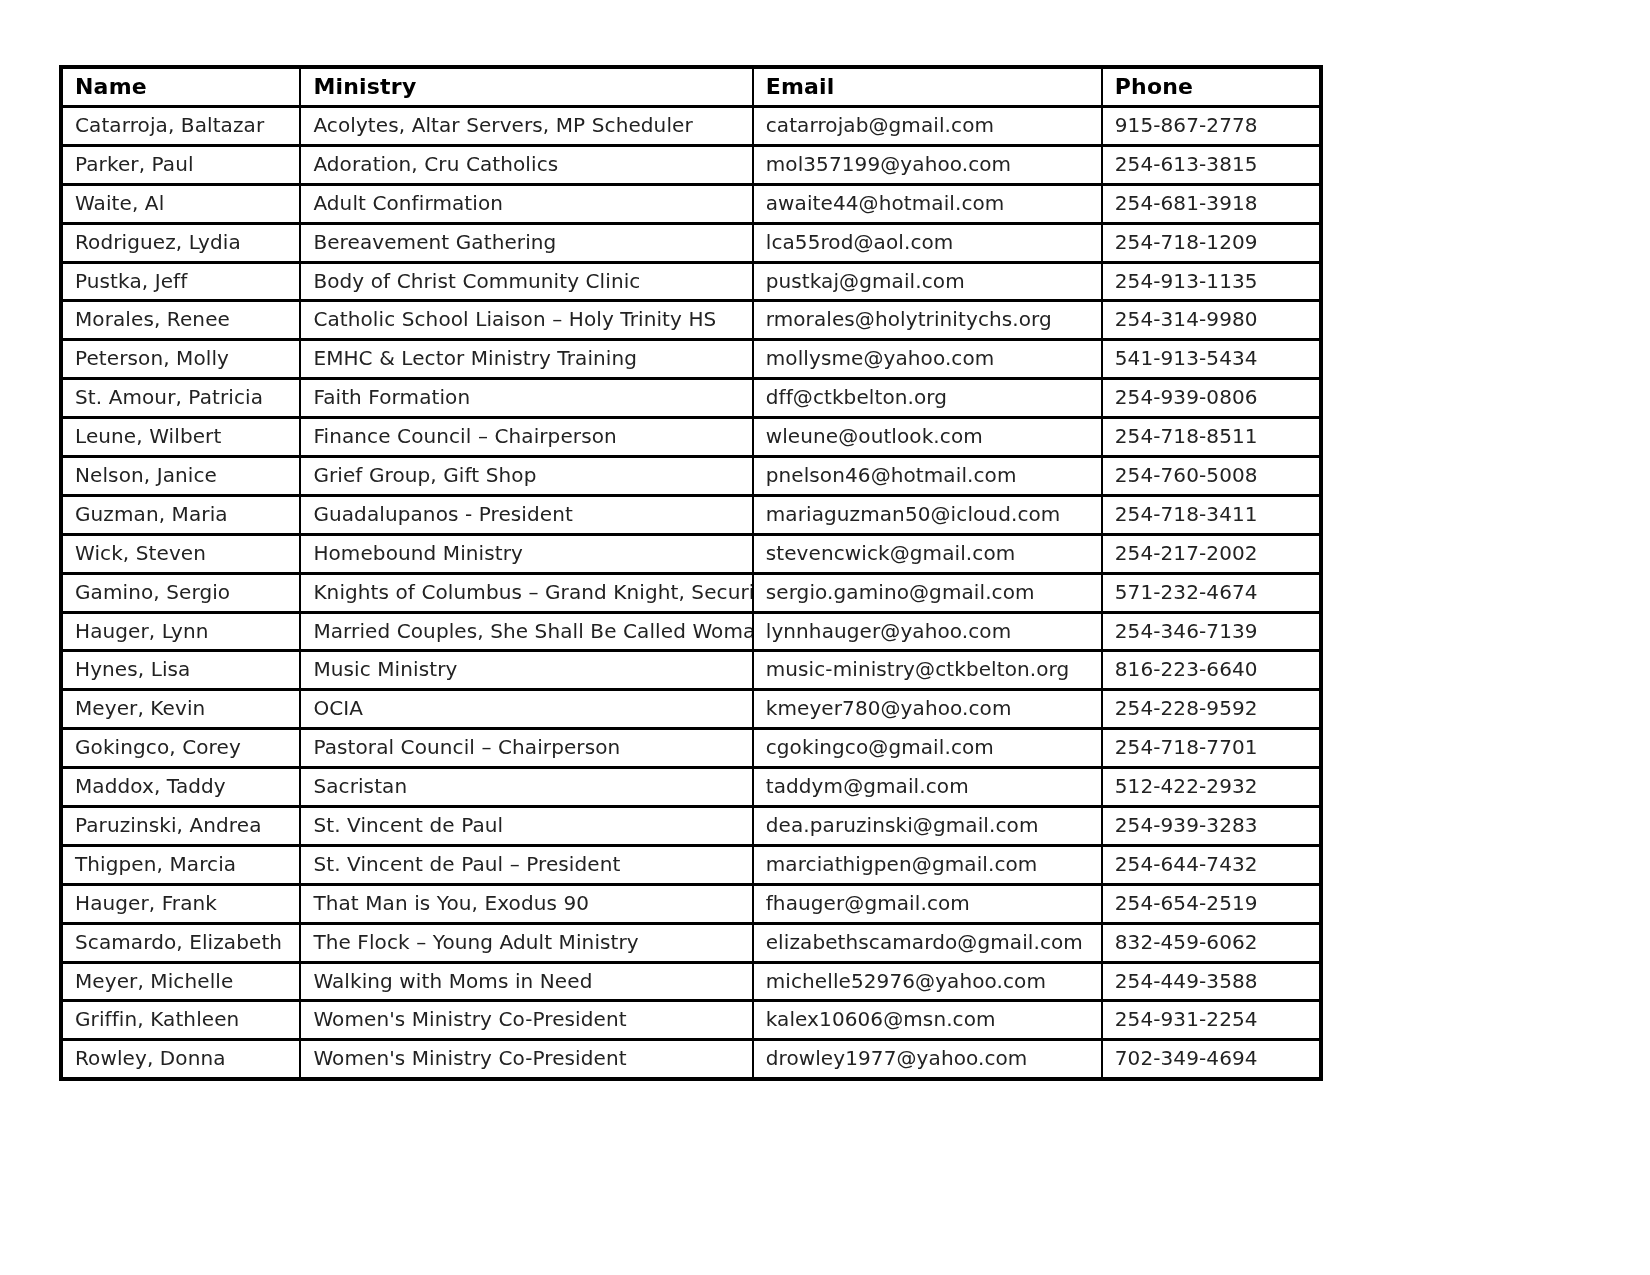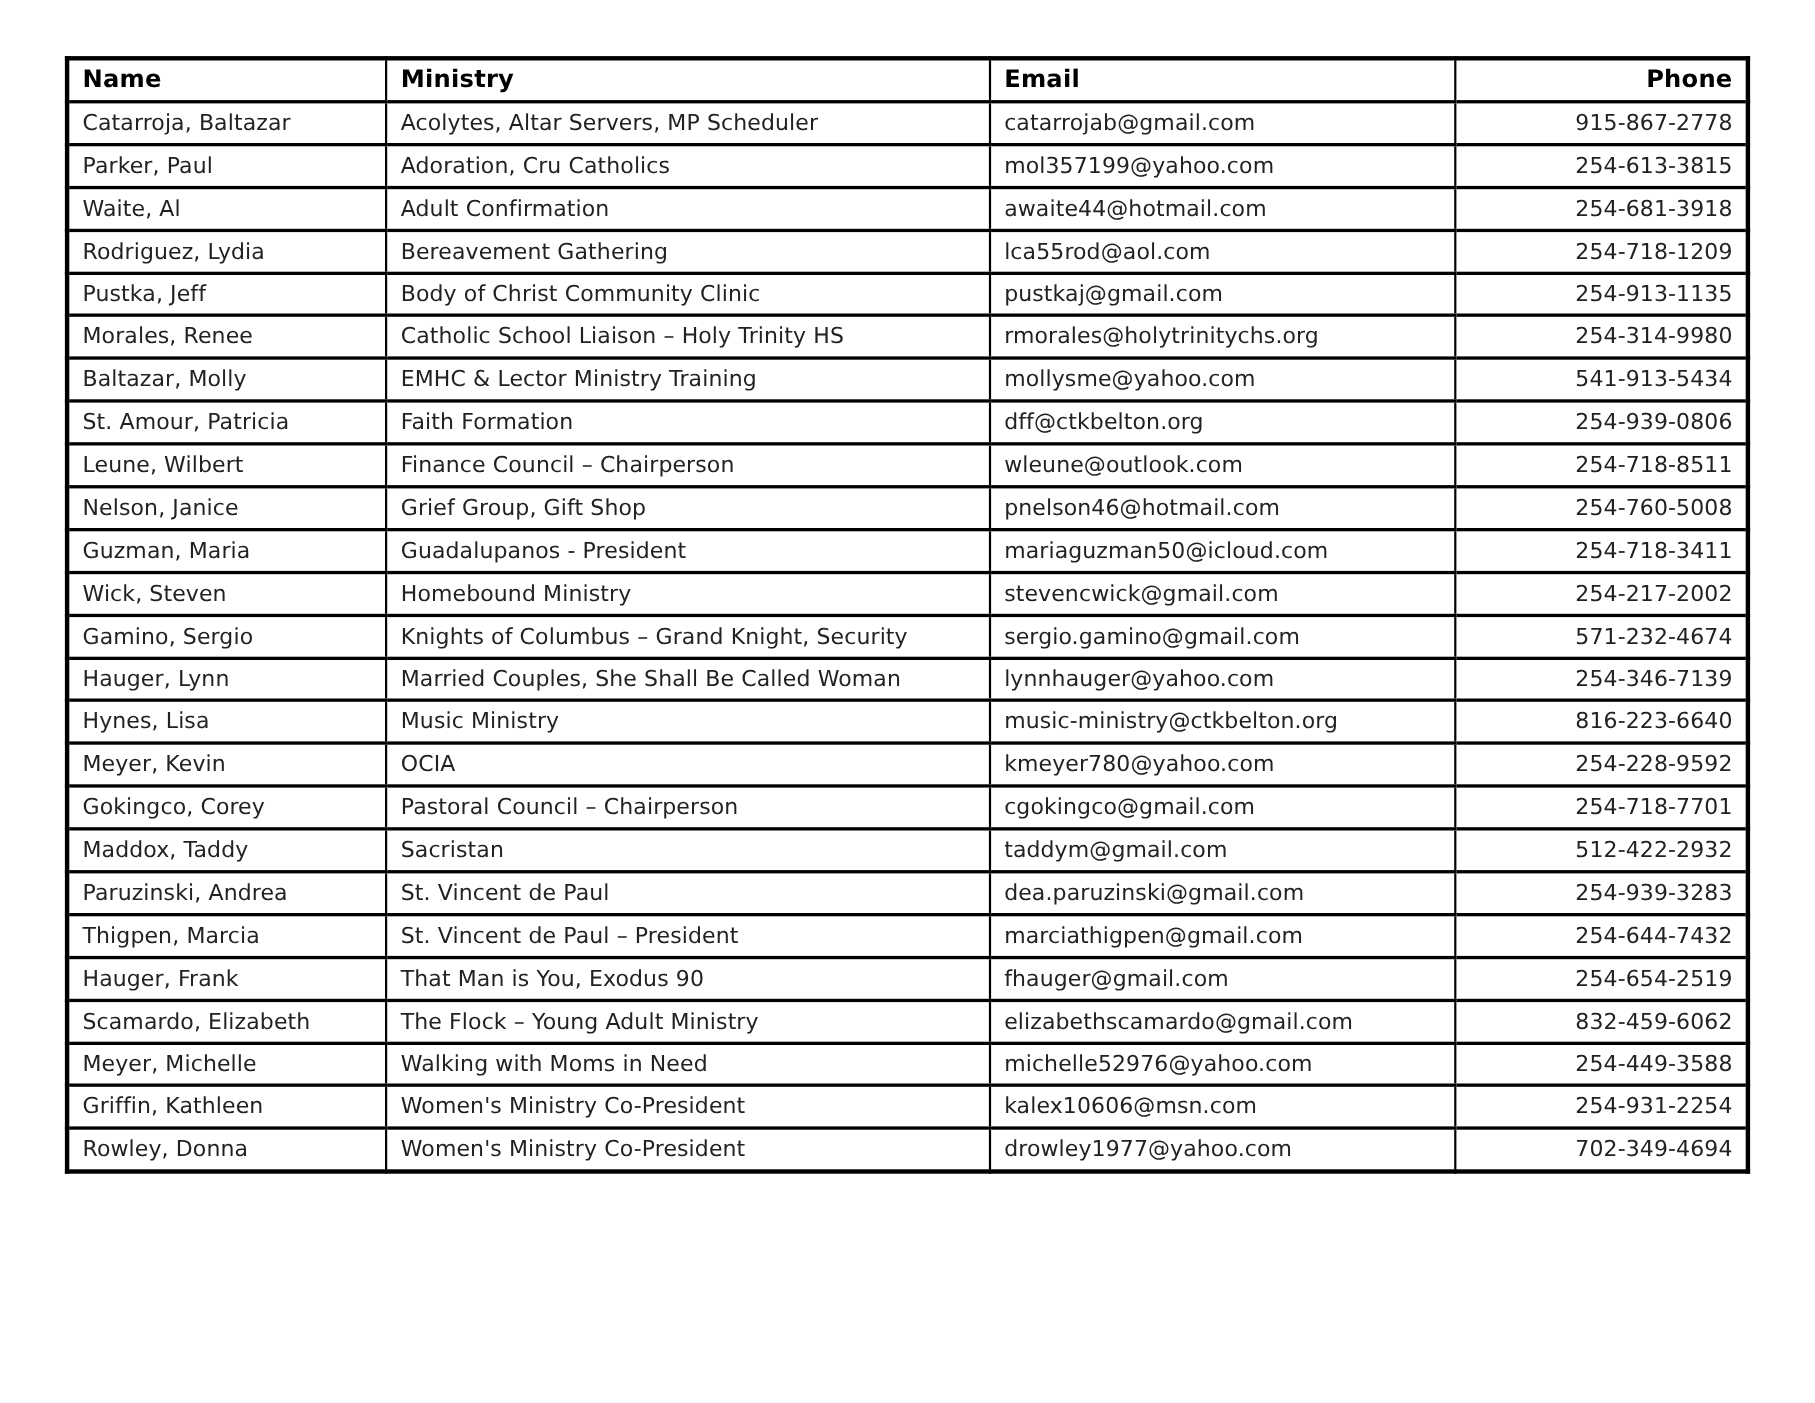--- a/index.html
+++ b/index.html
@@ -11,22 +11,22 @@
     position: relative;
     width: 1650px;
     height: 1275px;
     background: #ffffff;
     overflow: hidden;
     font-family: "DejaVu Sans", "Liberation Sans", sans-serif;
   }
   table.contact-table {
     position: absolute;
     left: 59px;
-    top: 51px;
-    width: 1532px;
+    top: 65px;
+    width: 1264px;
     border-collapse: collapse;
     table-layout: fixed;
     border: 4px solid #000000;
   }
   .contact-table th,
   .contact-table td {
     border-top: 3px solid #000000;
     border-bottom: 3px solid #000000;
     border-left: 2px solid #000000;
     border-right: 2px solid #000000;
@@ -45,21 +45,21 @@
     letter-spacing: 0.2px;
   }
   .contact-table td {
     font-size: 20px;
     font-weight: 400;
     color: #222222;
     letter-spacing: 0.1px;
   }
   .contact-table th.col-phone,
   .contact-table td.cell-phone {
-    text-align: right;
+    text-align: left;
     margin-left: 25px;
   }
   col.c-name     { width: 19.0%; }
   col.c-ministry { width: 35.9%; }
   col.c-email    { width: 27.7%; }
   col.c-phone    { width: 17.4%; }
 </style>
 </head>
 <body>
 
@@ -116,21 +116,21 @@
   </tr>
 
   <tr>
     <td class="cell-name">Morales, Renee</td>
     <td class="cell-ministry">Catholic School Liaison – Holy Trinity HS</td>
     <td class="cell-email">rmorales@holytrinitychs.org</td>
     <td class="cell-phone">254-314-9980</td>
   </tr>
 
   <tr>
-    <td class="cell-name">Baltazar, Molly</td>
+    <td class="cell-name">Peterson, Molly</td>
     <td class="cell-ministry">EMHC &amp; Lector Ministry Training</td>
     <td class="cell-email">mollysme@yahoo.com</td>
     <td class="cell-phone">541-913-5434</td>
   </tr>
 
 
   <tr>
     <td class="cell-name">St. Amour, Patricia</td>
     <td class="cell-ministry">Faith Formation</td>
     <td class="cell-email">dff@ctkbelton.org</td>

